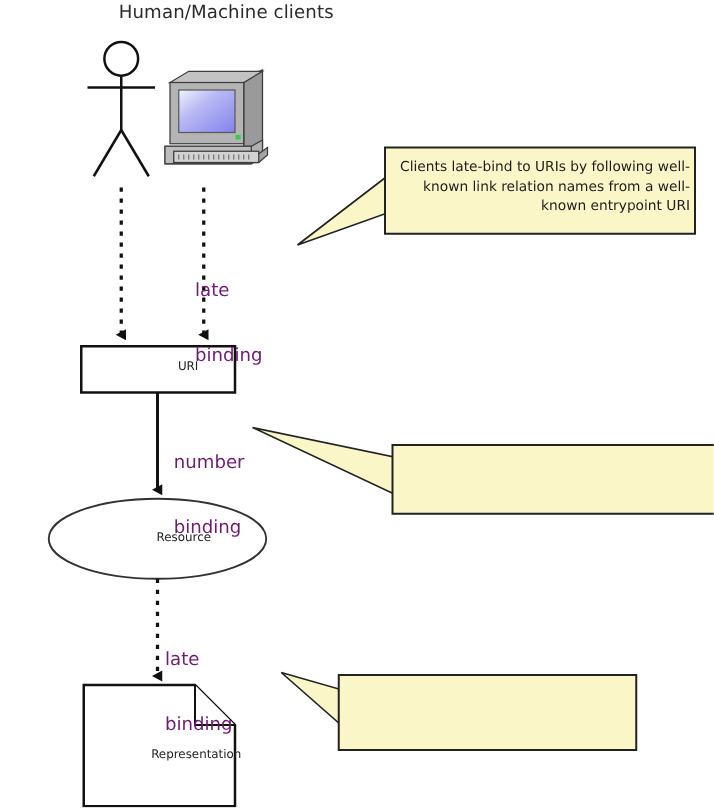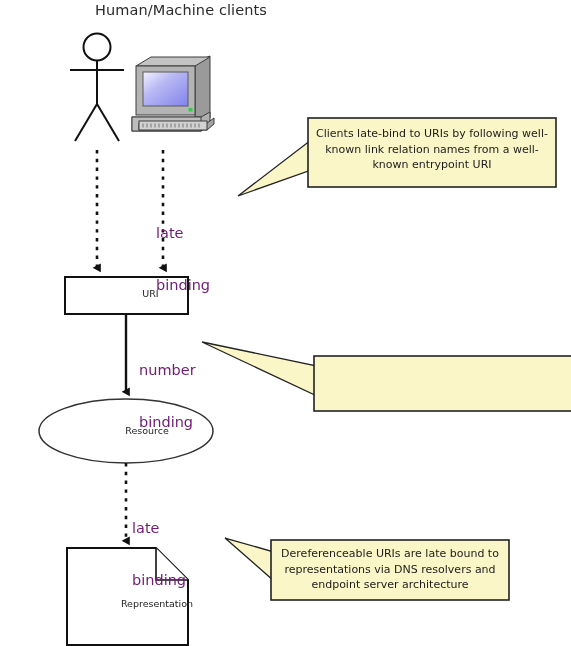--- a/index.html
+++ b/index.html
@@ -61,21 +61,21 @@
   }
   .edge-late-1  { left: 121px; top: 190px; }
   .edge-early   { left: 104px; top: 327px; }
   .edge-late-2  { left: 97px;  top: 485px; }
 
   
   .callout-text {
     position: absolute;
     font-size: 11px;
     color: #1c1c1c;
-    text-align: center;
+    text-align: right;
     line-height: 1.42;
     white-space: normal;
   }
   .callout-1-text { left: 277px; top: 126px; width: 240px; }
   .callout-2-text { left: 283px; top: 362px; width: 278px; }
   .callout-3-text { left: 240px; top: 546px; width: 230px; }
 </style>
 </head>
 <body>
 
@@ -201,15 +201,14 @@
   </div>
 
   <div class="txt edge-label edge-late-2">
     <div>late</div>
     <div>binding</div>
   </div>
 
   <div class="callout-text callout-1-text">Clients late-bind to URIs by following well-known link relation names from a well-known  entrypoint URI</div>
 
 
-  <div class="callout-text callout-3-text">Dereferenceable URIs are late bound to representations via DNS resolvers and endpoint server architecture</div>
 
 </div>
 
 </body></html>

